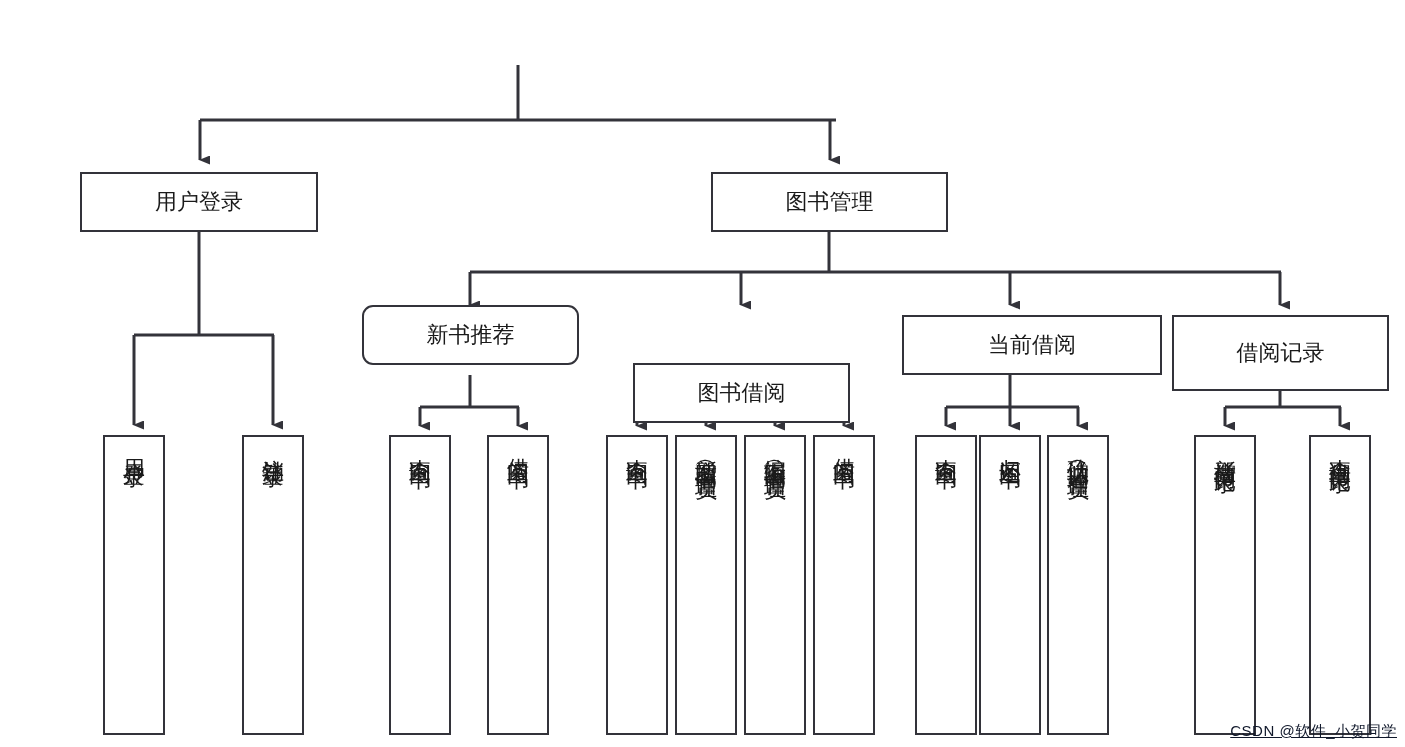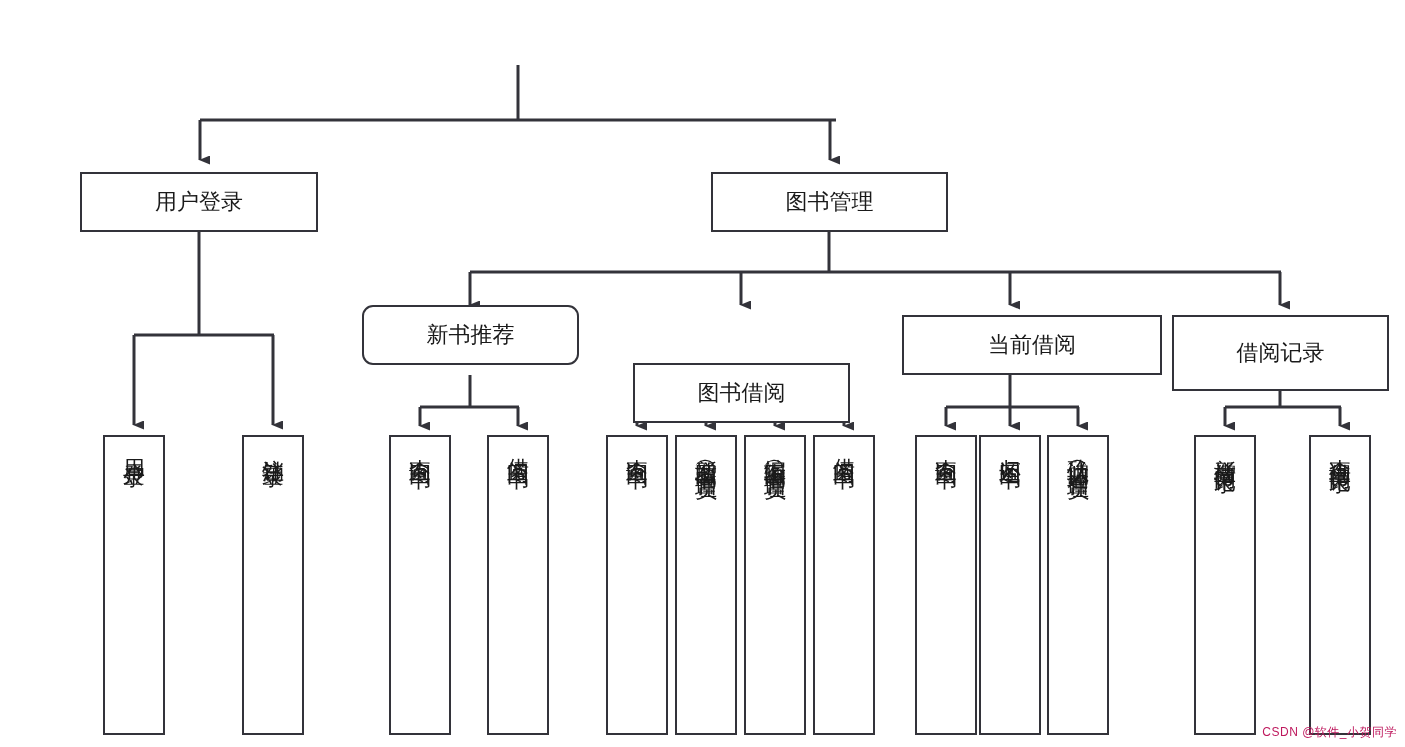--- a/index.html
+++ b/index.html
@@ -61,25 +61,26 @@
     text-orientation: upright;
     font-size: 22px;
     line-height: 1.0;
     letter-spacing: 3px;
     white-space: nowrap;
   }
   .watermark {
     position: absolute;
     right: 8px;
     bottom: 6px;
-    font-size: 12px;
-    color: #be185d;
+    font-size: 15px;
+    color: #0f172a;
     letter-spacing: 0.5px;
     white-space: nowrap;
     user-select: none;
+    text-decoration: underline;
   }
 </style>
 </head>
 <body>
 
 <div id="diagram-root">
 
   <svg id="edge-layer" viewBox="0 0 1405 747" width="1405" height="747" xmlns="http://www.w3.org/2000/svg">
     <defs>
       <marker id="arrowhead" markerWidth="9" markerHeight="11" refX="4.5" refY="10" orient="auto" markerUnits="userSpaceOnUse">

